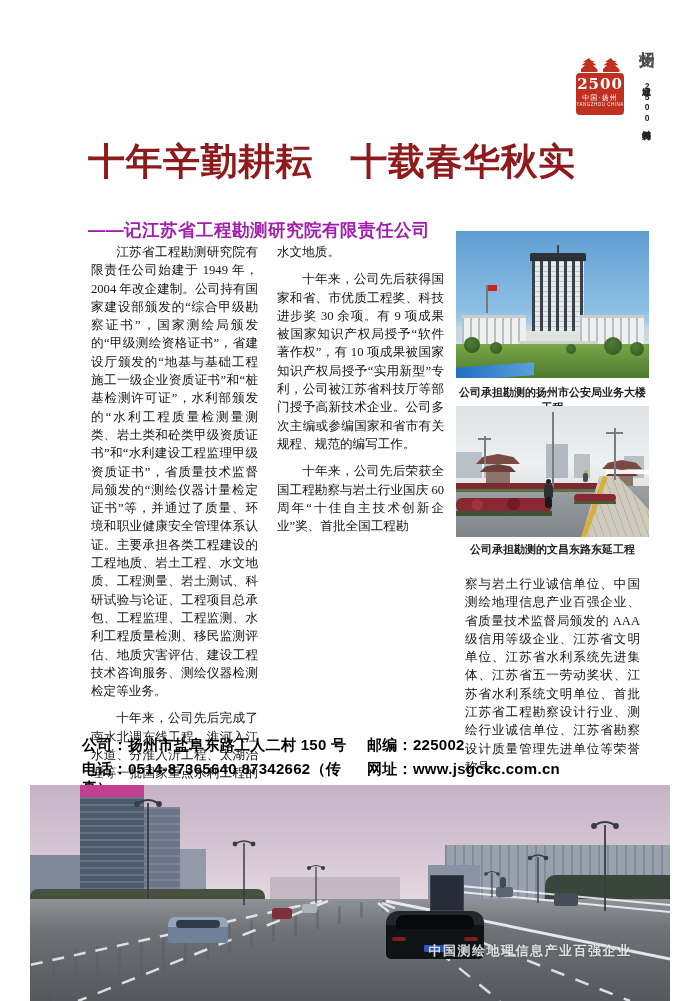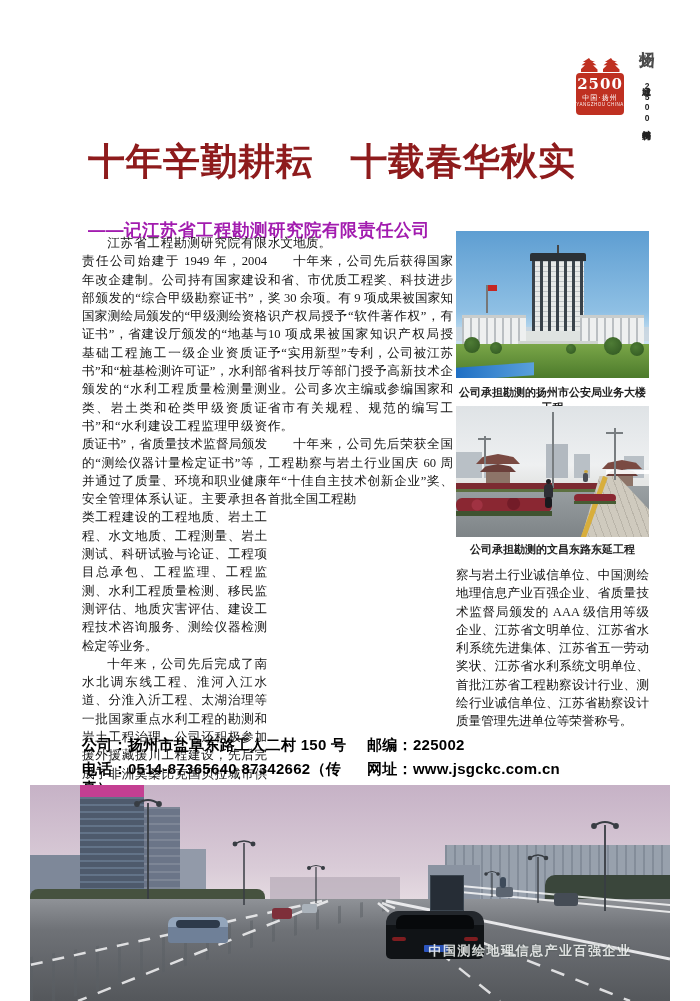--- a/index.html
+++ b/index.html
@@ -25,21 +25,21 @@
                font-family:"Liberation Sans",sans-serif; }
 
   
   .title { position:absolute; left:88px; top:137px; font-size:37px; font-weight:bold; color:#8e1b1c;
            letter-spacing:.5px; white-space:nowrap; font-family:"Liberation Sans","DejaVu Sans",sans-serif; }
   .subtitle { position:absolute; left:88px; top:191px; font-size:17.5px; font-weight:bold; color:#a21caf;
               letter-spacing:.5px; white-space:nowrap; font-family:"Liberation Sans","DejaVu Sans",sans-serif;margin-top:27px; }
 
   
   .col { position:absolute; width:185px; font-size:12.6px; line-height:18.3px; text-align:justify; color:#141414; }
-  .col p { margin:0; }
+  .col p { margin:9px; }
   .col p.ind { text-indent:2em; }
   .col1 { left:82px;  top:234px; }
   .col2 { left:268px; top:234px; }
   .col3 { left:456px; top:566px; width:193px; }
 
   
   .pcap { position:absolute; left:456px; width:193px; text-align:center; font-size:11px;
           font-weight:bold; color:#222; }
   .cap1 { top:385px; } .cap2 { top:542px; }
   .photo { position:absolute; left:456px; width:193px; overflow:hidden; }

